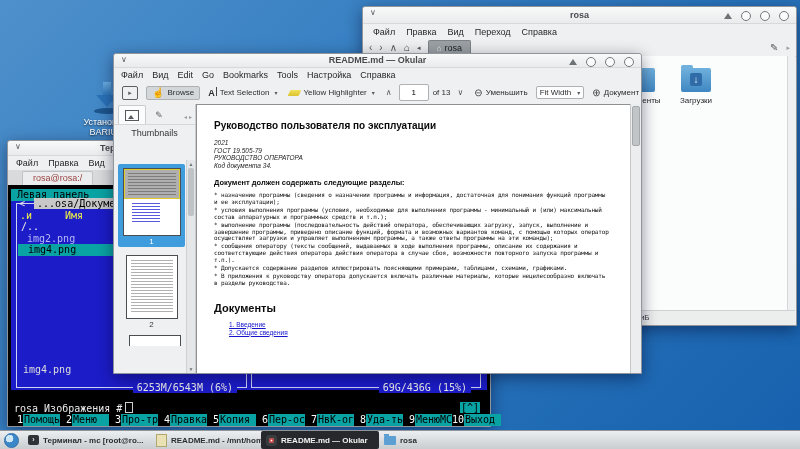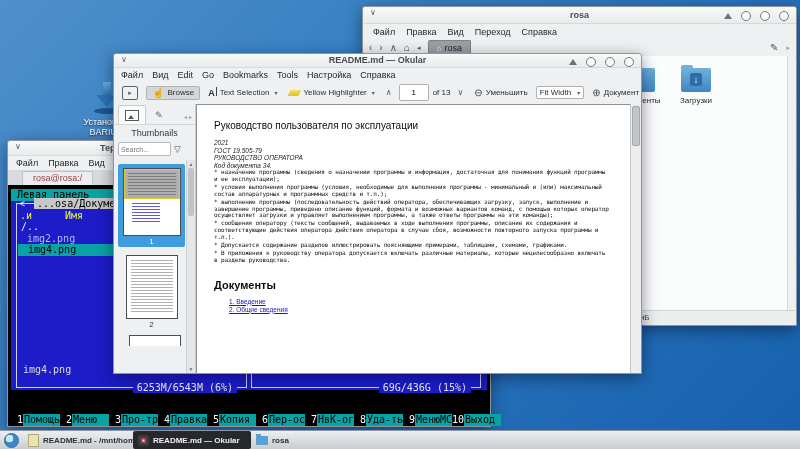--- a/index.html
+++ b/index.html
@@ -155,21 +155,21 @@
     border-left:1px solid #cfd2d4;font-size:5px;color:#6d7276;text-align:center}
   .osb-scroll .sthumb{position:absolute;top:8px;left:1px;right:1px;height:48px;background:#c0c3c6;border-radius:2px}
   .osb-scroll .up{position:absolute;top:1px;left:0;right:0}
   .osb-scroll .dn{position:absolute;bottom:1px;left:0;right:0}
   
   .oview{position:absolute;left:82px;top:50px;right:0;bottom:0;background:#fff;overflow:hidden}
   .opage{position:absolute;left:0;top:0;right:10px;bottom:0;background:#fff;
     border:1px solid #8e9194;border-bottom:none;overflow:hidden;
     padding:15px 18px 0 17px;box-sizing:border-box;color:#0b0b0b}
   .opage h1{font-size:13.5px;margin:0 0 11px;font-weight:bold}
-  .opage h2{font-size:10px;margin:0 0 8px;font-weight:normal}
+  .opage h2{font-size:10px;margin:0 0 8px;font-weight:bold}
   .doc-meta div{font-size:6.5px;line-height:7.5px;font-style:italic;color:#222}
   .doc-sechead{font-size:7.5px;font-weight:bold;margin:9px 0 5px}
   .doc-mono p{margin:0 0 1px;font-family:"DejaVu Sans Mono",monospace;font-size:6px;
     line-height:6.9px;letter-spacing:-0.15px;color:#111}
   .doc-toc-head{font-size:11px;font-weight:bold;margin:15px 0 7px}
   .doc-toc a{display:block;margin-left:15px;font-size:6.5px;line-height:8px;
     color:#1515cc;text-decoration:underline;cursor:pointer}
   .oscroll{position:absolute;right:0;top:0;bottom:0;width:10px;background:#ecedee;border-left:1px solid #c5c7c9}
   .oscroll .thumb{position:absolute;top:2px;left:1px;right:1px;height:38px;background:#c2c5c8;
     border:1px solid #a5a8ab;border-radius:2px}
@@ -315,20 +315,24 @@
           <div class="mc-row mc-f1">img2.png</div>
           <div class="mc-row mc-sel">img4.png</div>
           <div class="mc-mini">img4.png</div>
           <div class="mc-stats">6253M/6543M (6%)</div>
         </div>
         <div class="mc-panel mc-right">
           <div class="mc-mini">-ВВЕРХ-</div>
           <div class="mc-stats">69G/436G (15%)</div>
         </div>
       </div>
+      <div class="mc-promptrow">
+        <span>rosa Изображения #</span><span class="mc-cursor"></span>
+        <span class="mc-scrollind">[^]</span>
+      </div>
       <div class="mc-fkeys">
         <span class="fkey">
             <span class="fn">1</span>
             <span class="fl">Помощь</span>
           </span>
         <span class="fkey">
             <span class="fn">2</span>
             <span class="fl">Меню</span>
           </span>
         <span class="fkey">
@@ -431,24 +435,20 @@
           </span>
         <span class="osb-tab">
             <span class="penic">✎</span>
           </span>
         <span class="osb-pagers">
           <span>◂</span>
           <span>▸</span>
         </span>
       </div>
       <div class="osb-title">Thumbnails</div>
-      <div class="osb-search">
-        <input placeholder="Search..." style="">
-        <span class="funnel">▽</span>
-      </div>
       <div class="osb-list">
         <div class="th-sel">
           <div class="pmini">
             <div class="pm-lines"></div>
               <div class="pm-links"></div>
               <div class="pm-view"></div>
           </div>
           <div class="th-num1">1</div>
         </div>
         <div class="th-plain">
@@ -468,20 +468,21 @@
 
     <div class="oview">
       <div class="opage">
         <h2>Руководство пользователя по эксплуатации</h2>
         <div class="doc-meta">
           <div>2021</div>
           <div>ГОСТ 19.505-79</div>
           <div>РУКОВОДСТВО ОПЕРАТОРА</div>
           <div>Код документа 34.</div>
         </div>
+        <div class="doc-sechead">Документ должен содержать следующие разделы:</div>
         <div class="doc-mono">
           <p>* назначение программы (сведения о назначении программы и информация, достаточная для понимания функций программы и ее эксплуатации);</p>
           <p>* условия выполнения программы (условия, необходимые для выполнения программы - минимальный и (или) максимальный состав аппаратурных и программных средств и т.п.);</p>
           <p>* выполнение программы (последовательность действий оператора, обеспечивающих загрузку, запуск, выполнение и завершение программы, приведено описание функций, формата и возможных вариантов команд, с помощью которых оператор осуществляет загрузки и управляет выполнением программы, а также ответы программы на эти команды);</p>
           <p>* сообщения оператору (тексты сообщений, выдаваемых в ходе выполнения программы, описание их содержания и соответствующие действия оператора действия оператора в случае сбоя, возможности повторного запуска программы и т.п.).</p>
           <p>* Допускается содержание разделов иллюстрировать поясняющими примерами, таблицами, схемами, графиками.</p>
           <p>* В приложения к руководству оператора допускается включать различные материалы, которые нецелесообразно включать в разделы руководства.</p>
         </div>
         <div class="doc-toc-head">Документы</div>
         <div class="doc-toc">
@@ -490,20 +491,24 @@
         </div>
       </div>
       <div class="oscroll">
           <span class="thumb"></span>
         </div>
     </div>
   </div>
 
   <div id="bar">
     <span class="launcher"></span>
+    <span class="task" style="width:118px">
+      <span class="ti-term">›</span>
+      <span>Терминал - mc [root@ro...</span>
+    </span>
     <span class="task" style="width:100px">
       <span class="ti-doc"></span>
       <span>README.md - /mnt/hom...</span>
     </span>
     <span class="task active" style="width:108px">
       <span class="ti-oku"></span>
       <span>README.md — Okular</span>
     </span>
     <span class="task" style="width:44px">
       <span class="ti-folder"></span>

